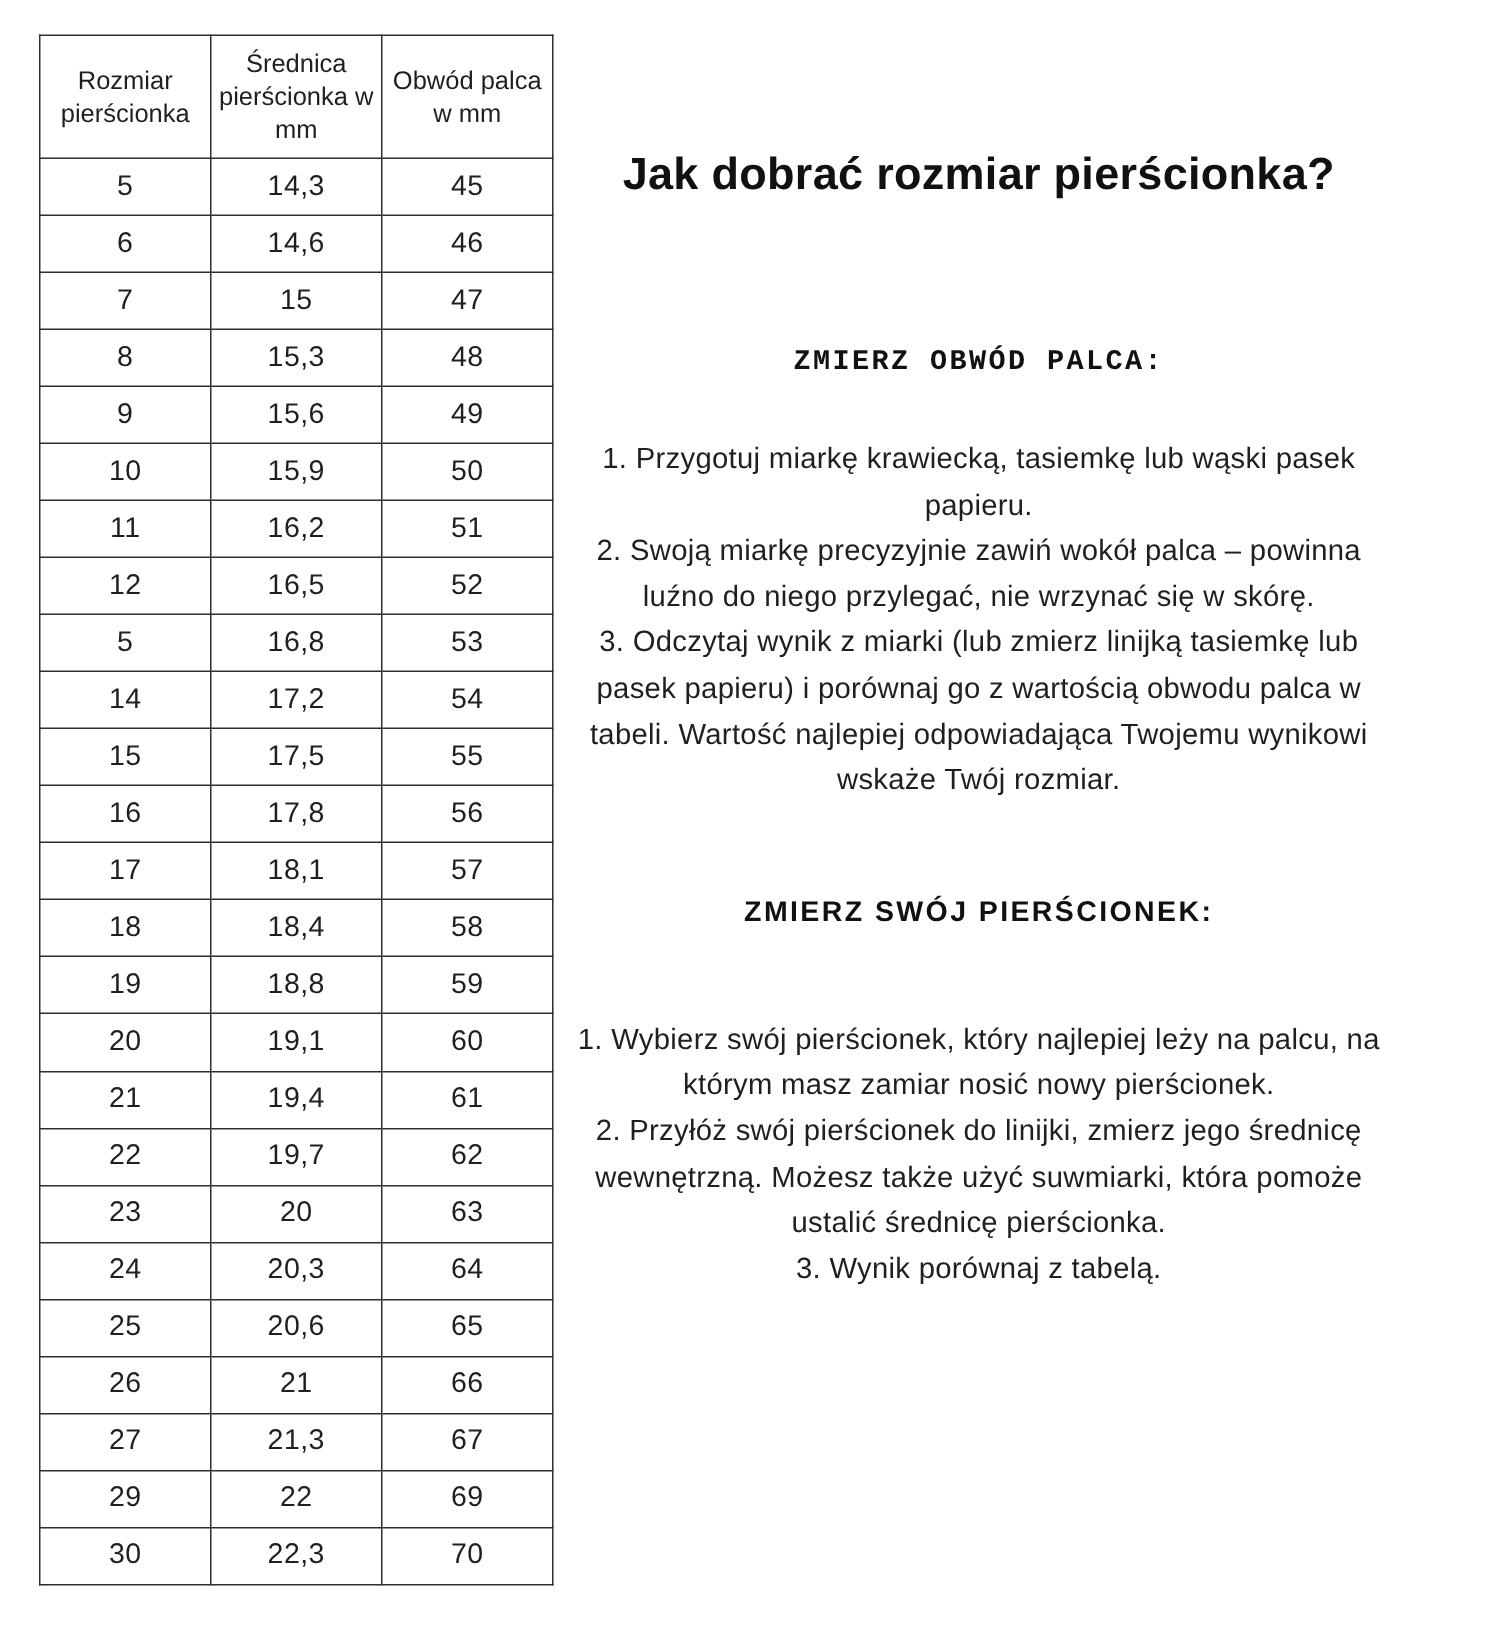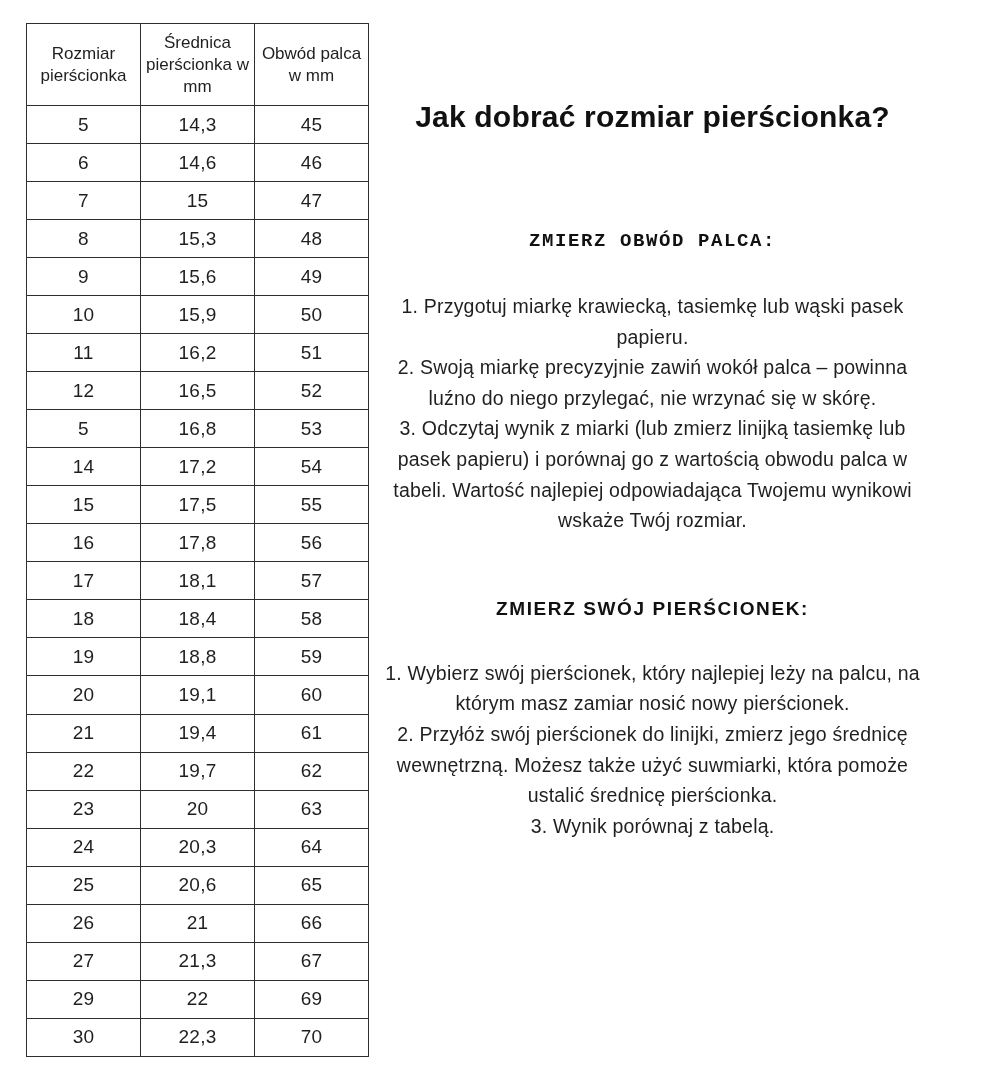--- a/index.html
+++ b/index.html
@@ -69,21 +69,21 @@
     margin: 0;
     font-size: 19px;
     line-height: 26px;
     font-weight: 700;
     letter-spacing: 1.6px;
     color: #111111;
   }
   .section-1 .section-heading { margin-top: 91px; font-family: Liberation Mono, monospace; }
   .section-2 .section-heading { margin-top: 60px; }
   .instruction-list { margin-top: 37px; }
-  .section-2 .instruction-list { margin-top: 36px; }
+  .section-2 .instruction-list { margin-top: 56px; }
   .instruction-list p {
     margin: 0;
     font-size: 19.5px;
     line-height: 30.6px;
     letter-spacing: 0.2px;
     font-weight: 400;
   }
 </style>
 </head>
 <body>

